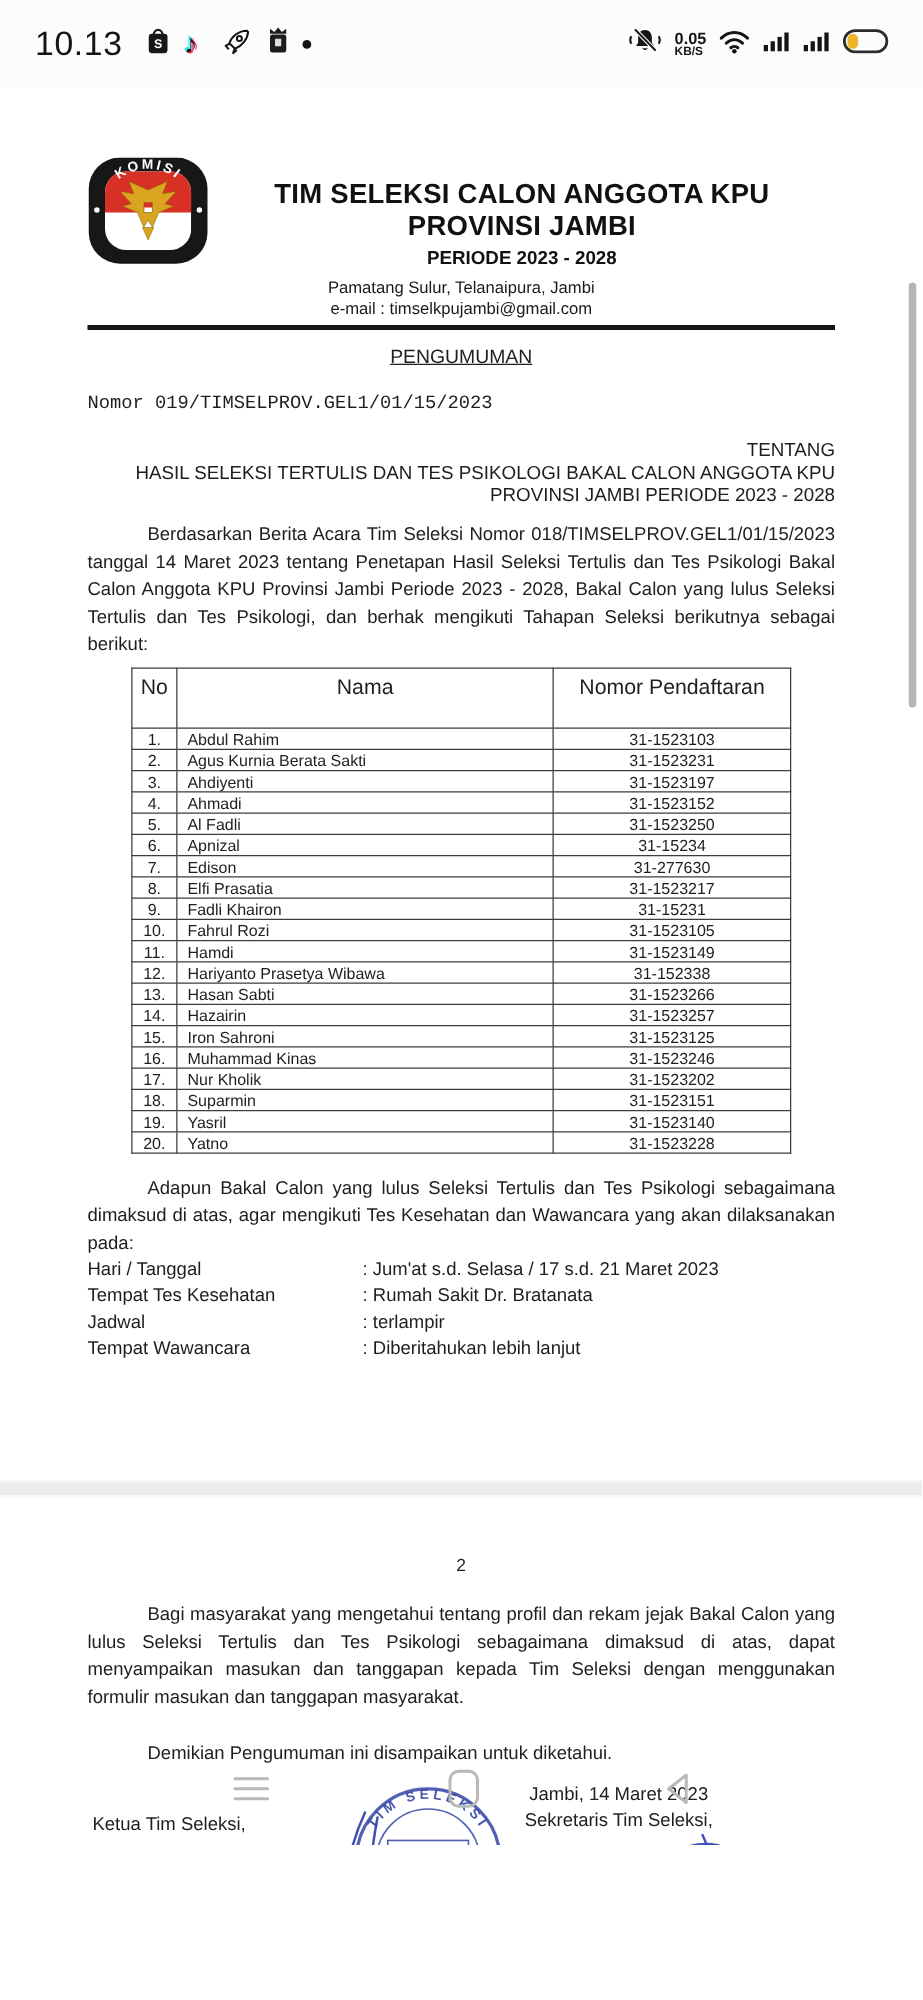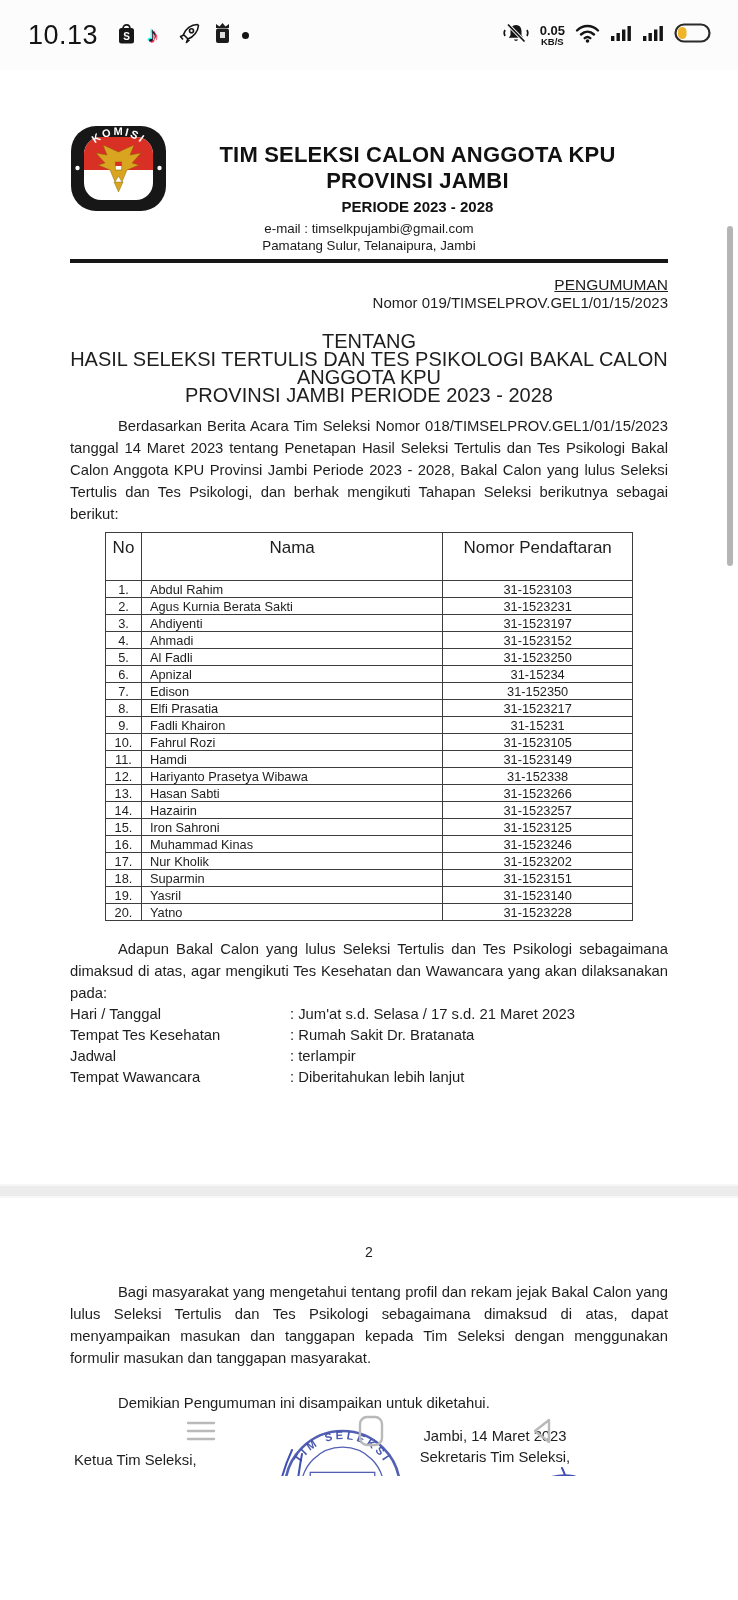--- a/index.html
+++ b/index.html
@@ -11,42 +11,42 @@
   .status-bar { height:70px; background:#fcfcfc; display:flex; align-items:center; padding:0 26px 0 28px; }
   .sb-left { display:flex; align-items:center; gap:10px; }
   .sb-time { font-size:27px; color:#141414; letter-spacing:.5px; margin-right:8px; }
   .sb-right { margin-left:auto; display:flex; align-items:center; gap:9px; }
   .tiktok-wrap { position:relative; width:20px; height:26px; }
   .tiktok-wrap span { position:absolute; font-size:22px; line-height:26px; left:0; top:0; }
   .tt-cyan { color:#25f4ee; transform:translate(-1.5px,-1px); }
   .tt-pink { color:#fe2c55; transform:translate(1.5px,1px); }
   .tt-black { color:#161823; }
   .sb-dot { width:7px; height:7px; border-radius:50%; background:#141414; }
-  .speed { text-align:center; color:#141414; line-height:1.02; }
+  .speed { text-align:left; color:#141414; line-height:1.02; }
   .speed .v { font-size:13px; font-weight:700; }
   .speed .u { font-size:9.5px; font-weight:700; }
 
   
   .viewer { position:relative; }
   .page { background:#fff; padding:0 70px; }
   .page1 { height:1058px; }
   .page-gap { height:14px; background:#ececec; border-top:2px solid #f7f7f7; border-bottom:2px solid #f7f7f7; }
   .page2 { height:458px; }
 
   .doc-header { display:flex; margin-top:56px; }
   .kpu-logo { flex:0 0 97px; }
   .title-block { flex:1; text-align:center; margin-top:16px; }
   .org-line1 { font-size:22px; font-weight:700; letter-spacing:.2px; color:#111; }
   .org-line2 { font-size:15px; font-weight:700; margin-top:4px; color:#111;text-align:center; }
   .address { text-align:center; font-size:13.3px; line-height:16.5px; margin-top:5px; margin-left:-18px; margin-right:-18px; color:#1a1a1a; }
   .head-rule { height:4px; background:#161616; margin-top:5px; }
 
-  .announce-title { text-align:right; font-size:15.5px; margin-top:13px; text-decoration:underline; }
-  .announce-number { text-align:right; font-size:15px; margin-top:0; }
-  .tentang { text-align:center; font-size:20px; line-height:18px; margin-top:21px; }
+  .announce-title { text-align:center; font-size:15.5px; margin-top:13px; text-decoration:underline; }
+  .announce-number { text-align:left; font-size:15px; margin-top:19px;font-family:Liberation Mono, monospace; }
+  .tentang { text-align:right; font-size:15px; line-height:18px; margin-top:21px; }
   .para { font-size:14.8px; line-height:22px; text-align:justify; text-indent:48px; }
   .intro { margin-top:11px; }
 
   table.cand { border-collapse:collapse; margin:7px 0 0 35px; width:528px; }
   .cand th, .cand td { border:1px solid #3d3d3d; }
   .cand th { height:48px; vertical-align:top; padding-top:5px; font-size:17px; font-weight:400; text-align:center; }
   .cand td { height:17px; font-size:12.8px; padding:0; }
   .col-no { width:36px; text-align:center; }
   .col-nama { width:302px; text-align:left; padding-left:8px !important; }
   .col-nomor { width:190px; text-align:center; }
@@ -199,22 +199,22 @@
             <circle cx="7.5" cy="42" r="2.2" fill="#fff"></circle>
             <circle cx="89.5" cy="42" r="2.2" fill="#fff"></circle>
           </svg>
         </div>
         <div class="title-block">
           <div class="org-line1">TIM SELEKSI CALON ANGGOTA KPU PROVINSI JAMBI</div>
           <div class="org-line2">PERIODE 2023 - 2028</div>
         </div>
       </div>
       <div class="address">
+        <div>Pamatang Sulur, Telanaipura, Jambi</div>
         <div>e-mail : timselkpujambi@gmail.com</div>
-        <div>Pamatang Sulur, Telanaipura, Jambi</div>
       </div>
       <div class="head-rule"></div>
 
       <div class="announce-title">PENGUMUMAN</div>
       <div class="announce-number">Nomor 019/TIMSELPROV.GEL1/01/15/2023</div>
       <div class="tentang">
         <div>TENTANG</div>
         <div>HASIL SELEKSI TERTULIS DAN TES PSIKOLOGI BAKAL CALON ANGGOTA KPU</div>
         <div>PROVINSI JAMBI  PERIODE 2023 - 2028</div>
       </div>
@@ -256,21 +256,21 @@
               <td class="col-nomor">31-1523250</td>
             </tr>
             <tr>
               <td class="col-no">6.</td>
               <td class="col-nama">Apnizal</td>
               <td class="col-nomor">31-15234</td>
             </tr>
             <tr>
               <td class="col-no">7.</td>
               <td class="col-nama">Edison</td>
-              <td class="col-nomor">31-152350</td>
+              <td class="col-nomor">31-277630</td>
             </tr>
             <tr>
               <td class="col-no">8.</td>
               <td class="col-nama">Elfi Prasatia</td>
               <td class="col-nomor">31-1523217</td>
             </tr>
             <tr>
               <td class="col-no">9.</td>
               <td class="col-nama">Fadli Khairon</td>
               <td class="col-nomor">31-15231</td>

